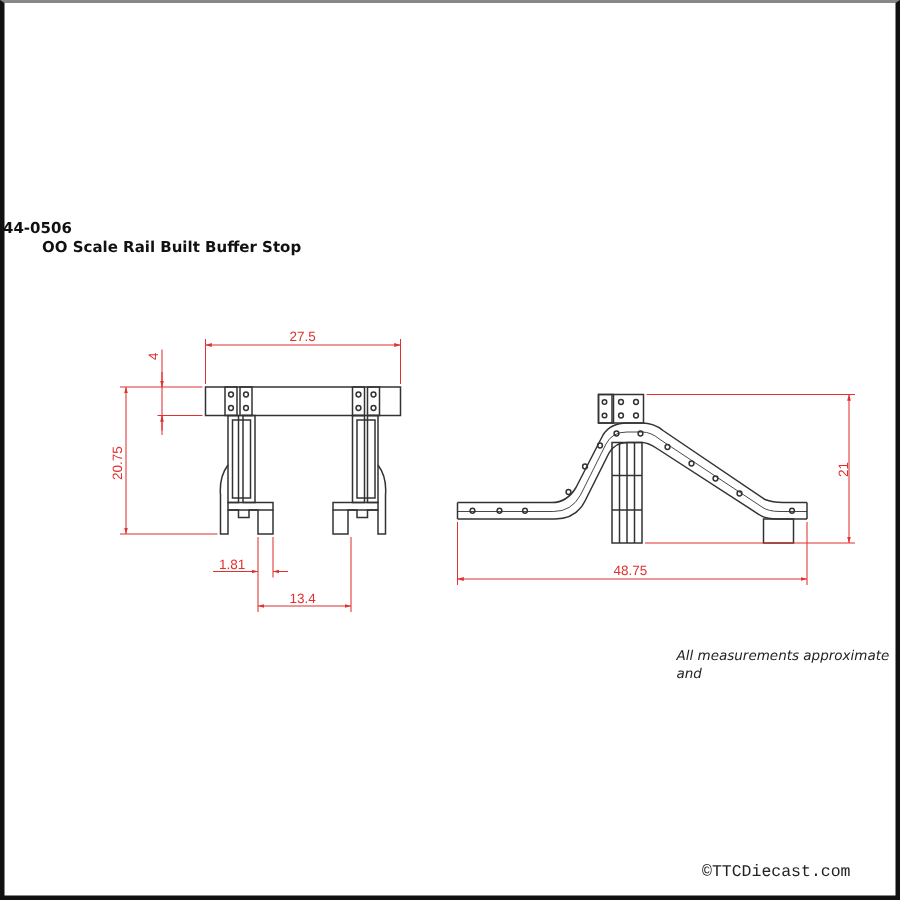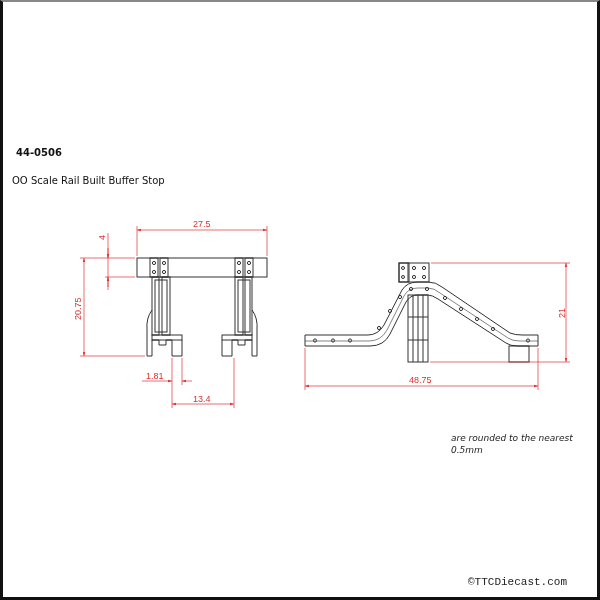--- a/index.html
+++ b/index.html
@@ -1,20 +1,20 @@
 <!DOCTYPE html>
 <html><head>
 <meta charset="utf-8">
 <style>
   html, body { margin:0; padding:0; background:#ffffff; }
   body { width:600px; height:600px; position:relative; overflow:hidden; font-family:"DejaVu Sans", sans-serif; }
   .frame { position:absolute; left:0; top:0; width:600px; height:600px; box-sizing:border-box;
            border-left:3px solid #111; border-top:2px solid #888; border-right:3px solid #111; border-bottom:3px solid #111; }
-  .code { position:absolute; left:16px; top:147px; font-size:10px; font-weight:bold; color:#111; }
-  .title { position:absolute; left:12px; top:160px; font-size:10px; font-weight:normal; color:#111;margin-top:15px; }
+  .code { position:absolute; left:2px; top:147px; font-size:10px; font-weight:bold; color:#111; }
+  .title { position:absolute; left:28px; top:160px; font-size:10px; font-weight:bold; color:#111; }
   .note { position:absolute; left:451px; top:432px; font-size:9px; font-style:italic; color:#222; line-height:12px; }
   .copy { position:absolute; left:468px; top:576px; font-size:11px; color:#222;font-family:Liberation Mono, monospace; }
   svg.drawing { position:absolute; left:0; top:0; }
   .dimtxt { font-family:"Liberation Sans", sans-serif; font-size:9px; fill:#e03030; }
 </style>
 </head>
 <body>
 
 <div class="frame"></div>
 
@@ -141,16 +141,16 @@
 
     <line x1="305" y1="348" x2="305" y2="390"></line>
     <line x1="538" y1="348" x2="538" y2="390"></line>
     <line x1="305" y1="386" x2="538" y2="386" marker-start="url(#arr)" marker-end="url(#arr)"></line>
   </g>
   <text class="dimtxt" x="565" y="318" transform="rotate(-90 565 318)">21</text>
   <text class="dimtxt" x="409" y="383">48.75</text>
 </svg>
 
 <div class="note">
-  <div>are rounded to the nearest 0.5mm</div>
+  <div>All measurements approximate and</div>
 </div>
 
 <div class="copy">©TTCDiecast.com</div>
 
 </body></html>

